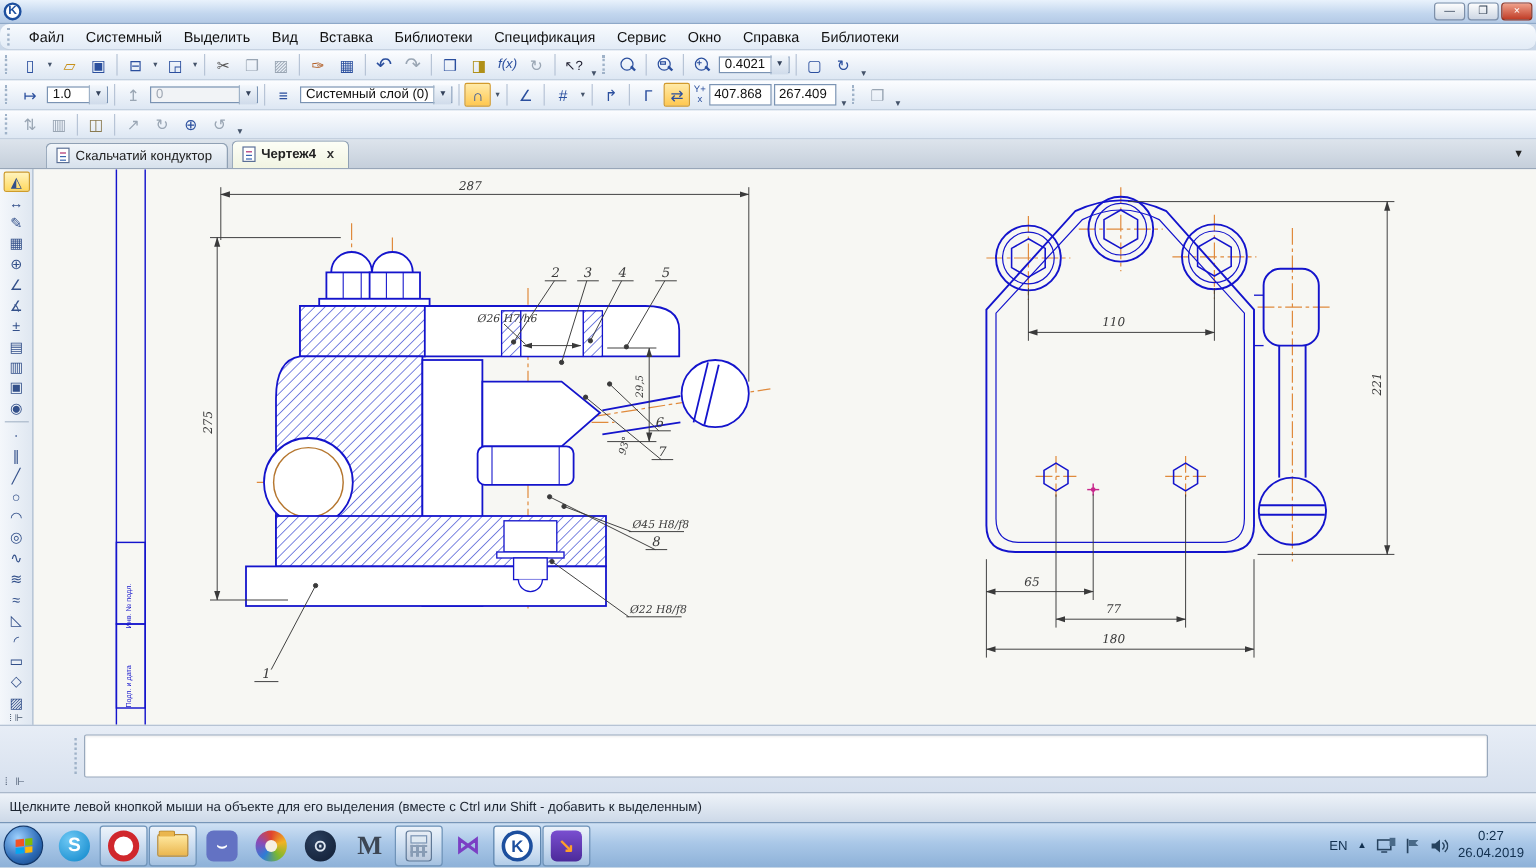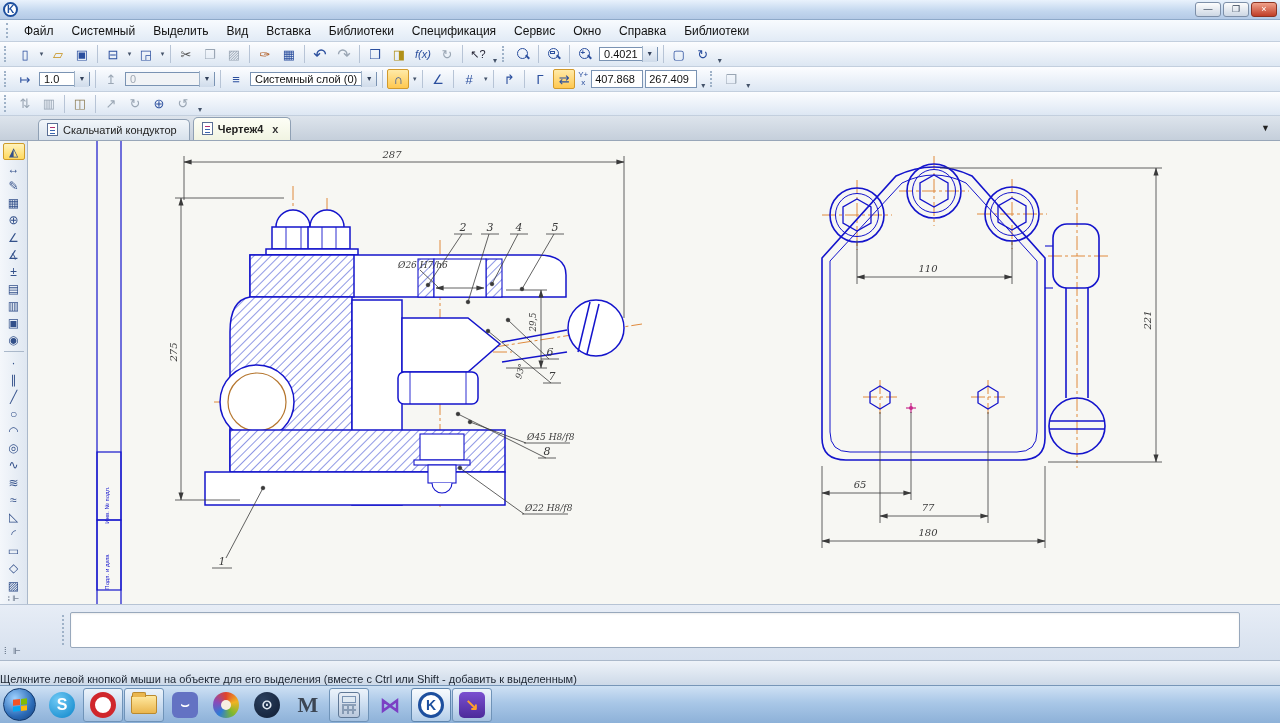--- a/index.html
+++ b/index.html
@@ -13,21 +13,21 @@
   .app-icon { width:15px; height:15px; border-radius:50%; border:2px solid #1d4f9e; color:#1d4f9e;
     font-weight:bold; font-size:10px; line-height:11px; text-align:center; background:#fff; margin-right:4px; }
   .title-text { color:#0c0c0c; font-size:12px; }
   .win-btns { margin-left:auto; display:flex; gap:2px; }
   .win-btn { width:26px; height:15px; border:1px solid #7d8fa8; border-radius:3px; font-size:9px; line-height:13px;
     text-align:center; color:#2a3a4e; background:linear-gradient(#fdfdfd,#cdd7e4); }
   .win-btn.close { background:linear-gradient(#f0a18b,#c03d27); color:#fff; border-color:#8d3322; }
 
   
   .menubar { height:22px; background:linear-gradient(#f8fbfe,#e2ebf6); border-bottom:1px solid #c3cfde;
-    display:flex; align-items:center; padding-left:4px; }
+    display:flex; align-items:center; padding-left:4px;border-radius:8px; }
   .grip { width:5px; height:70%; border-left:2px dotted #9fb2c8; margin:0 4px 0 2px; }
   .menu-item { padding:2px 9px; color:#111; cursor:default; }
 
   
   .tbrow { background:linear-gradient(#fcfdff,#dde7f3); border-bottom:1px solid #c3cfde; display:flex; align-items:center; padding-left:2px; }
   .tb1 { height:25px; } .tb2 { height:25px; } .tb3 { height:24px; }
   .tbtn { min-width:22px; height:20px; display:inline-flex; align-items:center; justify-content:center;
     color:#2b4f9e; font-size:13px; border-radius:2px; margin:0 1px; }
   .tbtn.small { font-size:11px; }
   .tbtn.gray { color:#9aa6b4; }
@@ -76,21 +76,21 @@
 
   
   .propbar { height:56px; background:linear-gradient(#e7edf6,#d6e0ee); border-top:1px solid #b6c3d4; position:relative; }
   .prop-grips { position:absolute; left:4px; bottom:4px; font-size:9px; color:#44536a; letter-spacing:2px; }
   .prop-input { position:absolute; left:70px; right:40px; top:7px; height:36px; background:#fff;
     border:1px solid #98a8bc; border-radius:2px; box-shadow:inset 0 1px 2px rgba(0,0,0,.08); }
   .prop-grip-v { position:absolute; left:62px; top:10px; height:30px; border-left:2px dotted #9fb2c8; }
 
   
   .statusbar { height:25px; background:linear-gradient(#eef3f9,#cdd9e8); border-top:1px solid #aab8ca;
-    display:flex; align-items:flex-end; padding-left:0; color:#1c2430; font-size:11px; }
+    display:flex; align-items:center; padding-left:8px; color:#1c2430; font-size:11px; }
 
   
   .taskbar { height:38px; background:linear-gradient(#cfe1f4,#a9c7e7 45%,#8db1d8); border-top:1px solid #7796b8;
     display:flex; align-items:center; padding-left:3px; }
   .orb { width:33px; height:33px; border-radius:50%; background:radial-gradient(circle at 35% 30%,#9ed1ff,#2c6cb8 60%,#143e78);
     border:1px solid #12386c; display:flex; align-items:center; justify-content:center; margin-right:6px; }
   .orb-flag { width:14px; height:12px; display:grid; grid-template-columns:1fr 1fr; grid-template-rows:1fr 1fr; gap:1px; transform:skewY(-6deg); }
   .orb-flag span:nth-child(1){background:#f35325;} .orb-flag span:nth-child(2){background:#81bc06;}
   .orb-flag span:nth-child(3){background:#05a6f0;} .orb-flag span:nth-child(4){background:#ffba08;}
   .task { width:40px; height:34px; display:flex; align-items:center; justify-content:center; margin-right:1px; border-radius:3px; border:1px solid transparent; }
@@ -585,14 +585,35 @@
     <div class="task">
         <span class="kmp">⋈</span>
       </div>
     <div class="task focused">
         <span class="kompas-ico">K</span>
       </div>
     <div class="task active">
         <span class="mediaget">↘</span>
       </div>
 
+    <div class="tray">
+      <span class="tray-txt">EN</span>
+      <span class="tray-arrow">▲</span>
+      <svg width="16" height="14" viewBox="0 0 16 14">
+          <rect x="1" y="2" width="11" height="8" fill="none" stroke="#27435f" stroke-width="1.3"></rect>
+          <line x1="4" y1="12" x2="9" y2="12" stroke="#27435f" stroke-width="1.3"></line>
+          <rect x="11" y="0" width="5" height="7" fill="#4a6a88"></rect>
+        </svg>
+      <svg width="13" height="14" viewBox="0 0 13 14">
+          <line x1="2" y1="1" x2="2" y2="13" stroke="#27435f" stroke-width="1.4"></line>
+          <path d="M3,2 h8 l-2.5,2.5 L11,7 H3 Z" fill="#4a6a88"></path>
+        </svg>
+      <svg width="15" height="14" viewBox="0 0 15 14">
+          <path d="M1,5 h3 l4,-3.5 v11 L4,9 H1 Z" fill="#27435f"></path>
+          <path d="M10,4 q3,3 0,6 M12,2 q5,5 0,10" stroke="#27435f" fill="none" stroke-width="1.2"></path>
+        </svg>
+      <div class="clock">
+        <div>0:27</div>
+        <div>26.04.2019</div>
+      </div>
+    </div>
   </div>
 </div>
 
 </body></html>

